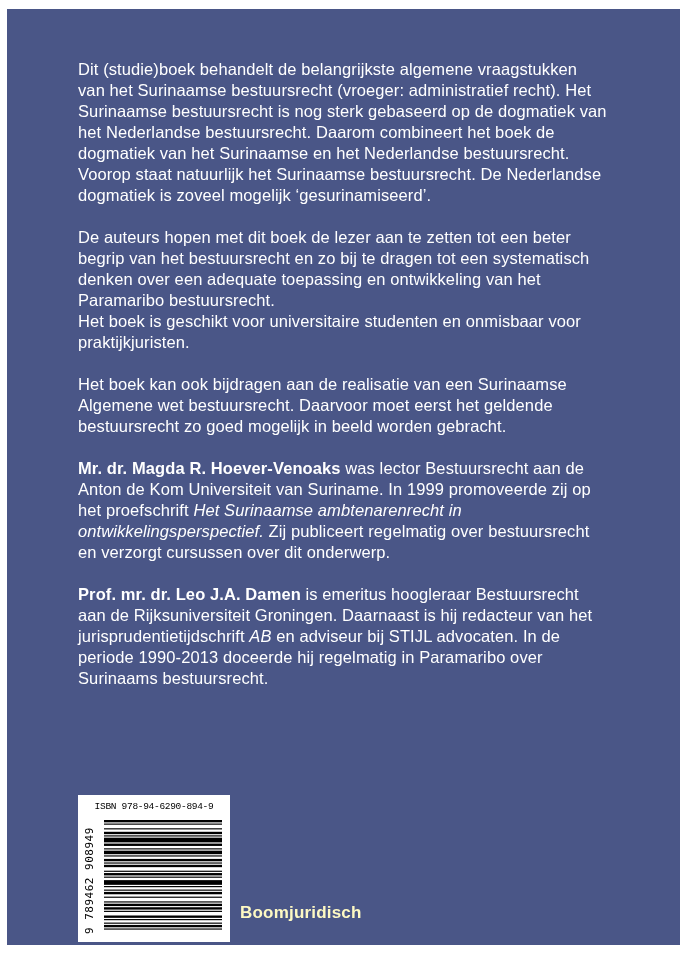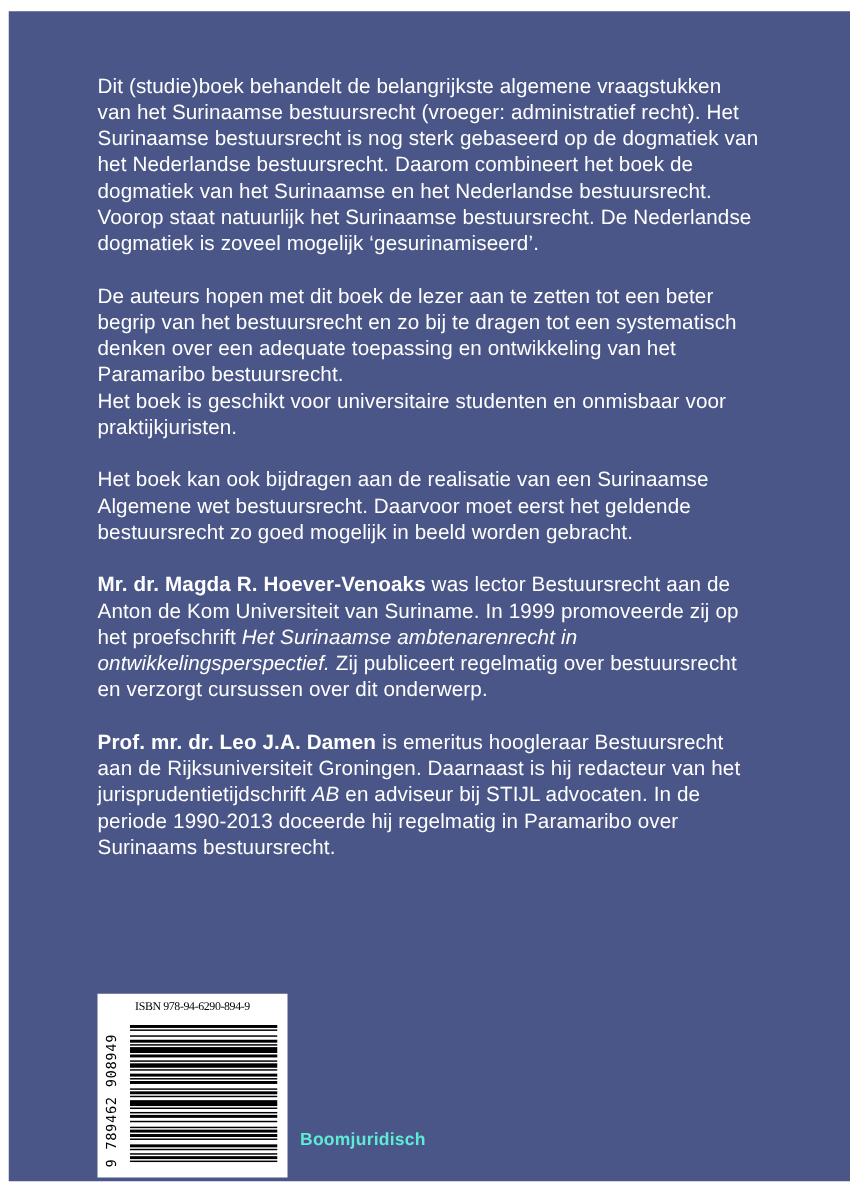--- a/index.html
+++ b/index.html
@@ -42,21 +42,21 @@
     height: 147px;
     background: #ffffff;
     color: #000000;
   }
   .isbn-label {
     position: absolute;
     top: 6px;
     left: 0;
     width: 100%;
     text-align: center;
-    font-family: Liberation Serif, serif;
+    font-family: Liberation Mono, monospace;
     font-size: 9.5px;
     letter-spacing: -0.3px;
     color: #000000;
     white-space: nowrap;
   }
   .isbn-digits {
     position: absolute;
     left: 5px;
     top: 24px;
     height: 115px;
@@ -73,24 +73,24 @@
     left: 26px;
     top: 25px;
     width: 118px;
     height: 112px;
     fill: #000000;
   }
   .publisher {
     position: absolute;
     left: 233px;
     top: 894px;
-    font-size: 14px;
+    font-size: 17px;
     font-weight: bold;
     letter-spacing: 0.2px;
-    color: #5eead4;
+    color: #fef9c3;
   }
 </style>
 </head>
 <body>
 
 <div class="cover" style="background: rgb(74, 86, 135); color: rgb(255, 255, 255); padding-left: 28px;">
 
   <div class="text-block">
     <p>Dit (studie)boek behandelt de belangrijkste algemene vraagstukken van het Surinaamse bestuursrecht (vroeger: administratief recht). Het Surinaamse bestuursrecht is nog sterk gebaseerd op de dogmatiek van het Nederlandse bestuursrecht. Daarom combineert het boek de dogmatiek van het Surinaamse en het Nederlandse bestuursrecht. Voorop staat natuurlijk het Surinaamse bestuursrecht. De Nederlandse dogmatiek is zoveel mogelijk ‘gesurinamiseerd’.</p>
     <p class="tight">De auteurs hopen met dit boek de lezer aan te zetten tot een beter begrip van het bestuursrecht en zo bij te dragen tot een systematisch denken over een adequate toepassing en ontwikkeling van het Paramaribo bestuursrecht.</p>

